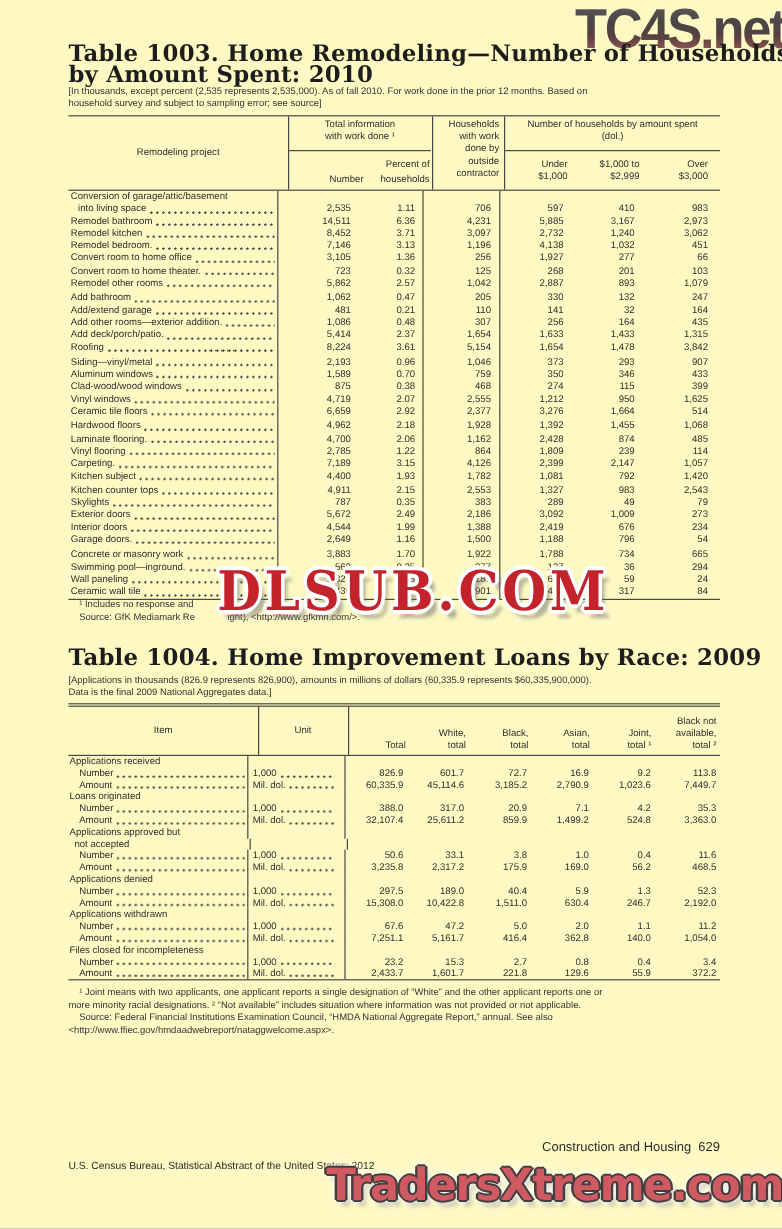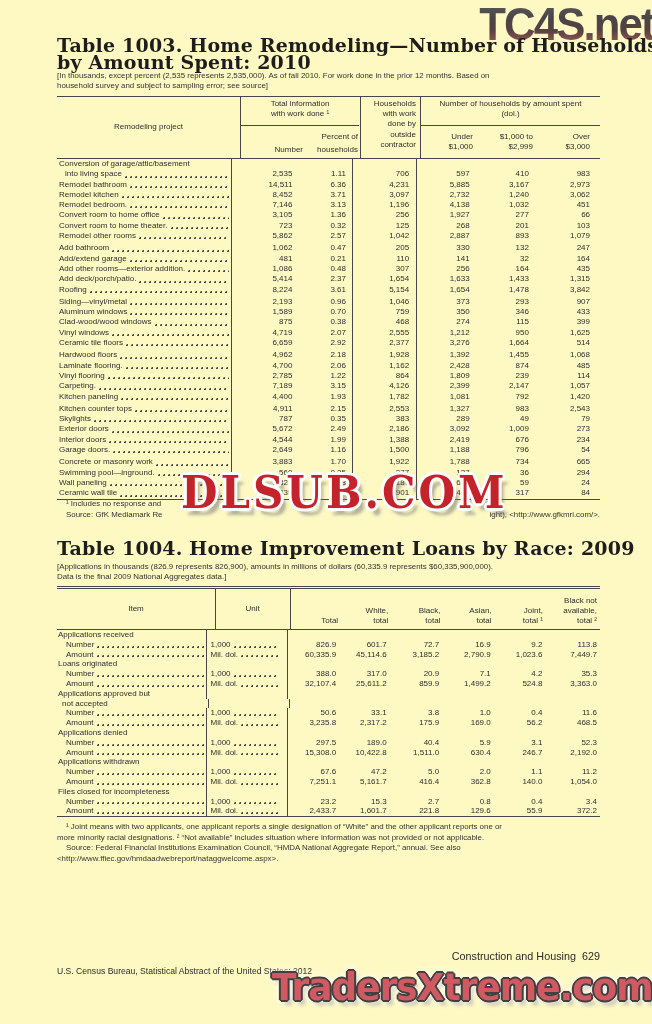--- a/index.html
+++ b/index.html
@@ -30,21 +30,21 @@
   .c2{width:55px;padding-right:6px;}
   .c3{width:60px;border-left:1px solid #474747;border-right:1px solid #474747;padding-right:7px;}
   .c4{width:56px;padding-right:3px;}
   .c5{width:60px;padding-right:3px;}
   .c6{width:62px;padding-right:10px;}
   .lbl2{padding-left:6px;}
   #t1003 .tbody{border-bottom:1px solid #474747;}
   
   .fnote{position:absolute;left:57px;width:543px;font-size:7.9px;line-height:10.6px;color:#333;}
   .fnote .ind{padding-left:9px;}
-  .split{display:flex;justify-content:space-between;}
+  .split{display:flex;gap:27px;}
   
   #t1004{top:586px;}
   #t1004 .thead{position:relative;height:40px;border-top:3px double #474747;border-bottom:1px solid #474747;}
   #t1004 .trow{line-height:9.8px;}
   .d0{width:158px;padding-left:1px;}
   .d1{width:75px;border-left:1px solid #474747;padding-left:4px;padding-right:6px;}
   .dv{border-left:1px solid #474747;}
   .dcol{display:flex;flex-direction:column;justify-content:flex-end;align-items:flex-end;
         text-align:right;line-height:10px;padding-bottom:3px;}
   #t1004 .tbody{border-bottom:1px solid #474747;}
@@ -379,21 +379,21 @@
           </div>
           <div class="cell num c1">7,189</div>
           <div class="cell num c2">3.15</div>
           <div class="cell num c3">4,126</div>
           <div class="cell num c4">2,399</div>
           <div class="cell num c5">2,147</div>
           <div class="cell num c6">1,057</div>
         </div>
         <div class="trow">
           <div class="cell c0">
-            <span>Kitchen paneling</span>
+            <span>Kitchen subject</span>
             <span class="leader"></span>
           </div>
           <div class="cell num c1">4,400</div>
           <div class="cell num c2">1.93</div>
           <div class="cell num c3">1,782</div>
           <div class="cell num c4">1,081</div>
           <div class="cell num c5">792</div>
           <div class="cell num c6">1,420</div>
         </div>
         <div class="trow gap">
@@ -709,21 +709,21 @@
             <span class="leader"></span>
           </div>
           <div class="cell d1">
             <span>1,000</span>
             <span class="leader"></span>
           </div>
           <div class="cell num dv" style="width: 52px; padding-right: 2px;">297.5</div>
           <div class="cell num" style="width: 52px; padding-right: 4px;">189.0</div>
           <div class="cell num" style="width: 52px; padding-right: 3px;">40.4</div>
           <div class="cell num" style="width: 52px; padding-right: 5px;">5.9</div>
-          <div class="cell num" style="width: 50px; padding-right: 6px;">3.1</div>
+          <div class="cell num" style="width: 50px; padding-right: 6px;">1.3</div>
           <div class="cell num" style="width: 52px; padding-right: 3px;">52.3</div>
         </div>
         <div class="trow">
           <div class="cell d0">
             <span class="ind8">Amount</span>
             <span class="leader"></span>
           </div>
           <div class="cell d1">
             <span>Mil. dol.</span>
             <span class="leader"></span>

